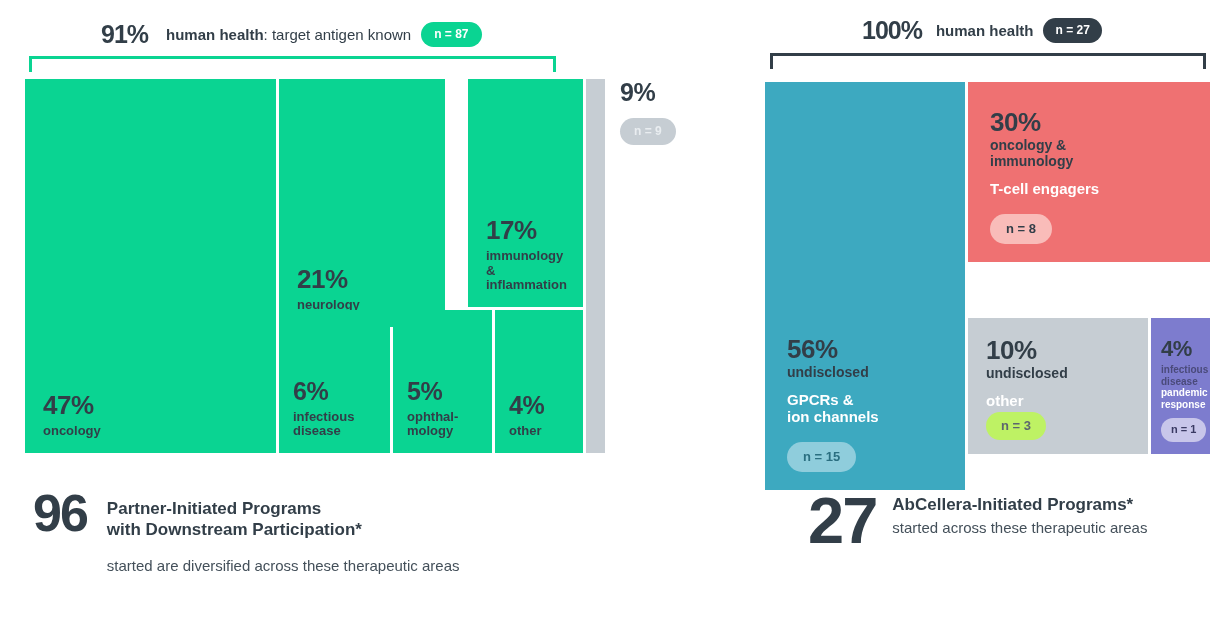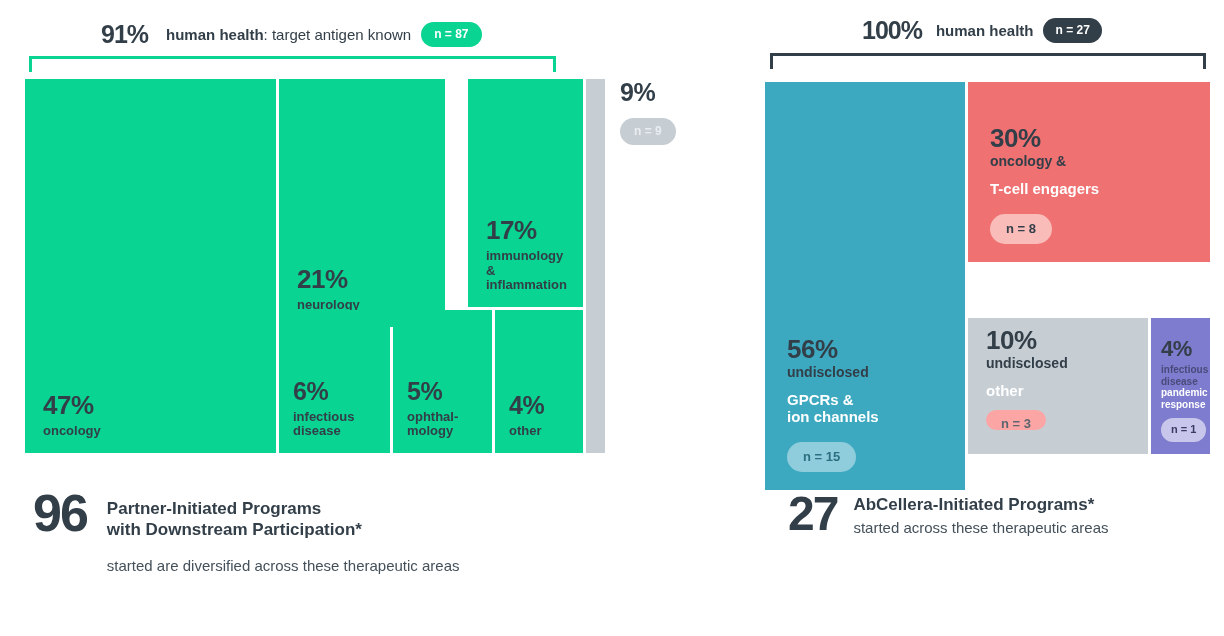--- a/index.html
+++ b/index.html
@@ -112,52 +112,52 @@
 
   
   #treemap-right { left: 765px; top: 82px; width: 445px; height: 372px; }
   #c-gpcr   { left: 0;   top: 0;   width: 200px; height: 408px; background: #3da9c0; }
   #c-tcell  { left: 203px; top: 0;   width: 242px; height: 180px; background: #ef7172; }
   #c-undis  { left: 203px; top: 236px; width: 180px; height: 136px; background: #c6cdd3; }
   #c-pandem { left: 386px; top: 236px; width: 59px;  height: 136px; background: #7d7cce; }
 
   #c-gpcr .cell-body  { left: 22px; bottom: 18px; }
   #c-tcell .cell-body { left: 22px; bottom: 18px; }
-  #c-undis .cell-body { left: 18px; bottom: 22px; }
+  #c-undis .cell-body { left: 18px; bottom: 14px; }
   #c-pandem .cell-body{ left: 10px; right: 6px; bottom: 12px; }
 
   #c-gpcr .pct, #c-tcell .pct, #c-undis .pct { font-size: 26px; }
   #c-pandem .pct { font-size: 22px; }
   #c-gpcr .lbl, #c-tcell .lbl, #c-undis .lbl { font-size: 14px; margin-top: 3px; }
   #c-pandem .lbl { font-size: 10px; margin-top: 4px; color: #4a4a7a; line-height: 1.15; }
   #c-gpcr .sub, #c-tcell .sub, #c-undis .sub { font-size: 15px; margin-top: 12px; }
   #c-pandem .sub { font-size: 10px; margin-top: 0px; line-height: 1.15; }
 
   #c-gpcr .pill   { margin-top: 16px; background: #8fcddc; color: #2b6f81; font-size: 13px; padding: 8px 16px 9px; }
   #c-tcell .pill  { margin-top: 16px; background: #f9bcb9; color: #323e48; font-size: 13px; padding: 8px 16px 9px; }
-  #c-undis .pill  { margin-top: 10px; background: #fca5a5; color: #5d666e; font-size: 13px; padding: 7px 15px 0; }
+  #c-undis .pill  { margin-top: 2px; background: #bef264; color: #5d666e; font-size: 13px; padding: 7px 15px 8px; }
   #c-pandem .pill { margin-top: 8px;  background: #c8c6ea; color: #3a3a63; font-size: 11px; padding: 6px 10px 7px; }
 
   
   .footer { position: absolute; display: flex; align-items: flex-start; }
   .footer .num {
     font-weight: bold; color: #323e48; letter-spacing: -2px; line-height: 0.9;
   }
   .footer .texts { }
   .footer .t1 { font-weight: bold; color: #323e48; line-height: 1.25; }
   .footer .t2 { color: #44505a; }
 
   #footer-left { left: 33px; top: 490px; }
   #footer-left .num { font-size: 52px; }
   #footer-left .texts { margin-left: 20px; margin-top: 8px; }
   #footer-left .t1 { font-size: 17px; }
   #footer-left .t2 { font-size: 15px; margin-top: 16px; }
 
   #footer-right { left: 788px; top: 492px; }
-  #footer-right .num { font-size: 48px; }
+  #footer-right .num { font-size: 65px; margin-left: 20px; }
   #footer-right .texts { margin-left: 16px; margin-top: 2px; }
   #footer-right .t1 { font-size: 17px; }
   #footer-right .t2 { font-size: 15px; margin-top: 4px; }
 </style>
 </head>
 <body>
 
 <div class="canvas">
 
   <div class="hdr" id="hdr-left">
@@ -266,20 +266,21 @@
         </div>
         <span class="pill">n = 15</span>
       </div>
     </div>
 
     <div class="cell" id="c-tcell">
       <div class="cell-body">
         <div class="pct">30%</div>
         <div class="lbl">
           <div>oncology &amp;</div>
+          <div>immunology</div>
         </div>
         <div class="sub">T-cell engagers</div>
         <span class="pill">n = 8</span>
       </div>
     </div>
 
     <div class="cell" id="c-undis">
       <div class="cell-body">
         <div class="pct">10%</div>
         <div class="lbl">undisclosed</div>

